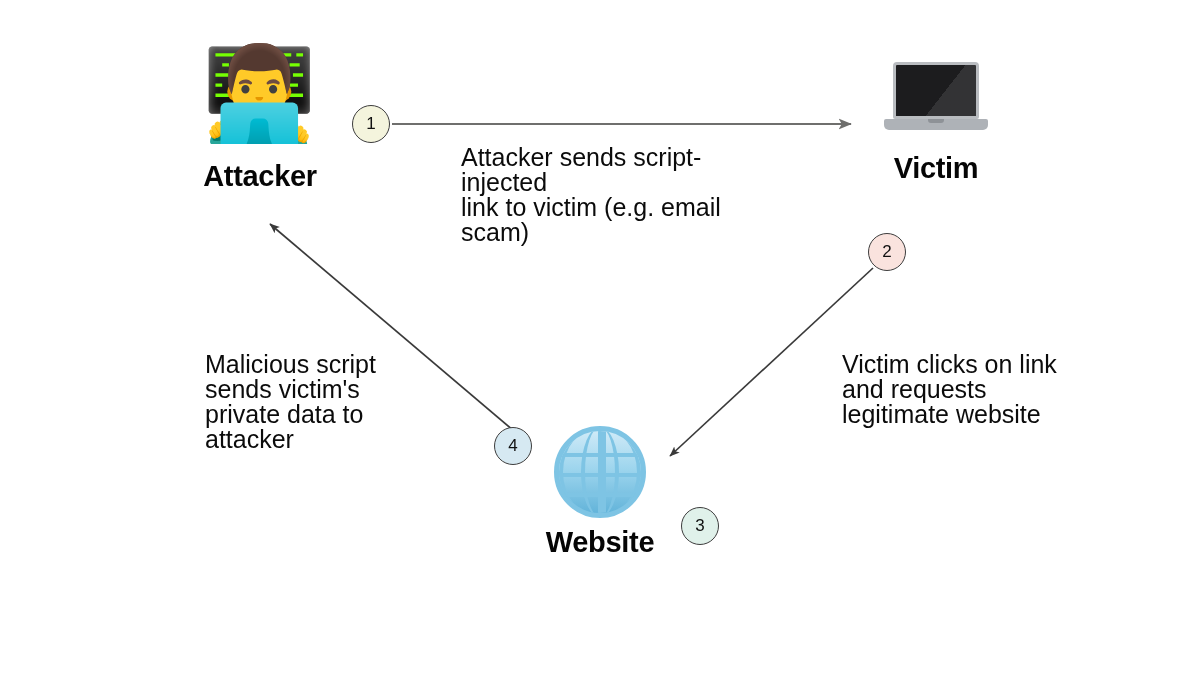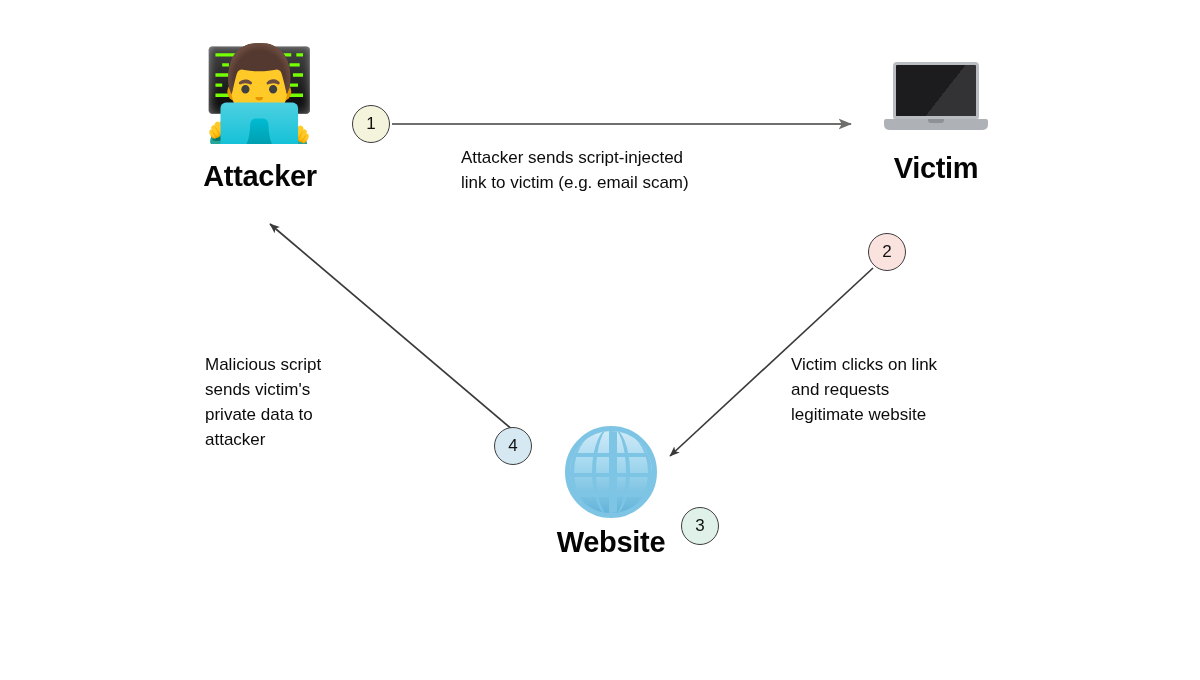--- a/index.html
+++ b/index.html
@@ -50,21 +50,21 @@
     white-space: nowrap;
   }
 
   #node-attacker { left: 160px; top: 48px; width: 200px; }
   #node-attacker .node-emoji { font-size: 92px; height: 104px; }
   #node-attacker .node-label { margin-top: 8px; }
 
   #node-victim { left: 836px; top: 48px; width: 200px; }
   #node-victim .node-label { margin-top: 8px; }
 
-  #node-website { left: 511px; top: 420px; width: 200px; }
+  #node-website { left: 500px; top: 420px; width: 200px; }
   #node-website .node-label { margin-top: 6px; }
 
   
   .laptop {
     position: relative;
     width: 104px;
     height: 78px;
     margin: 14px auto 12px auto;
   }
   .laptop-screen {
@@ -144,27 +144,27 @@
   }
   #step-badge-1 { left: 352px; top: 105px; background: #f4f4dd; }
   #step-badge-2 { left: 868px; top: 233px; background: #fae3de; }
   #step-badge-3 { left: 681px; top: 507px; background: #e0f1ea; }
   #step-badge-4 { left: 494px; top: 427px; background: #d6e9f2; }
 
   
   .caption {
     position: absolute;
     font-family: "Liberation Sans", sans-serif;
-    font-size: 17px;
+    font-size: 25px;
     line-height: 25px;
     color: #0b0b0b;
     white-space: pre-line;
   }
   #caption-1 { left: 461px; top: 145px; width: 300px; }
-  #caption-2 { left: 791px; top: 352px; width: 220px; }
+  #caption-2 { left: 842px; top: 352px; width: 220px; }
   #caption-3 { left: 735px; top: 512px; width: 250px; }
   #caption-4 { left: 205px; top: 352px; width: 220px; }
 </style>
 </head>
 <body>
 
 <div id="canvas">
 
   <svg id="arrow-layer" viewBox="0 0 1200 680" width="1200" height="680" xmlns="http://www.w3.org/2000/svg">
     <defs>

